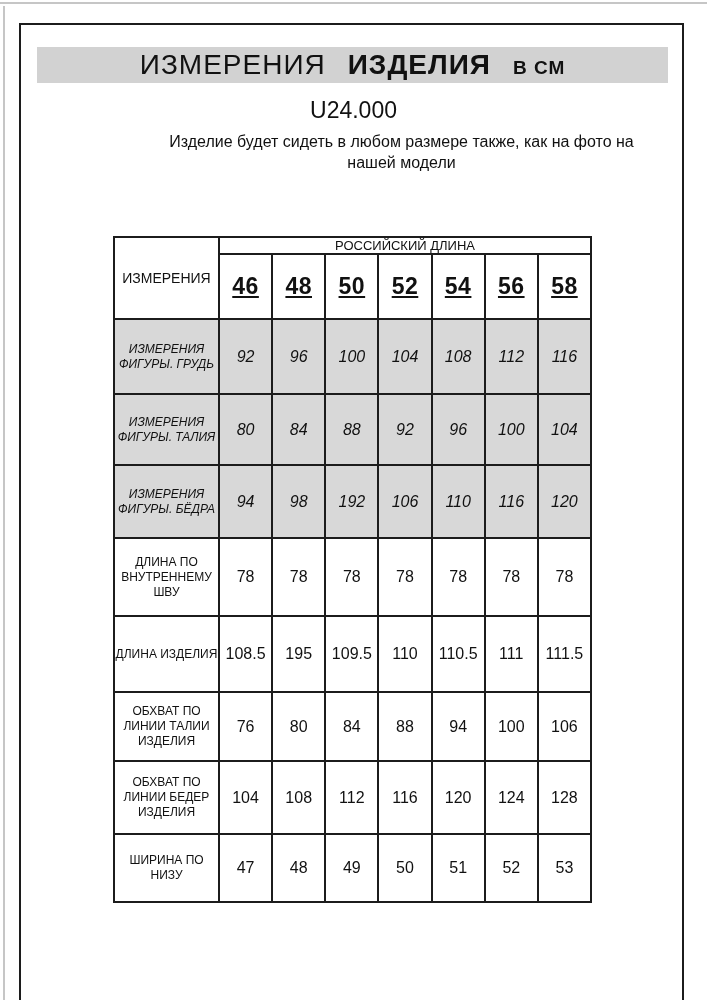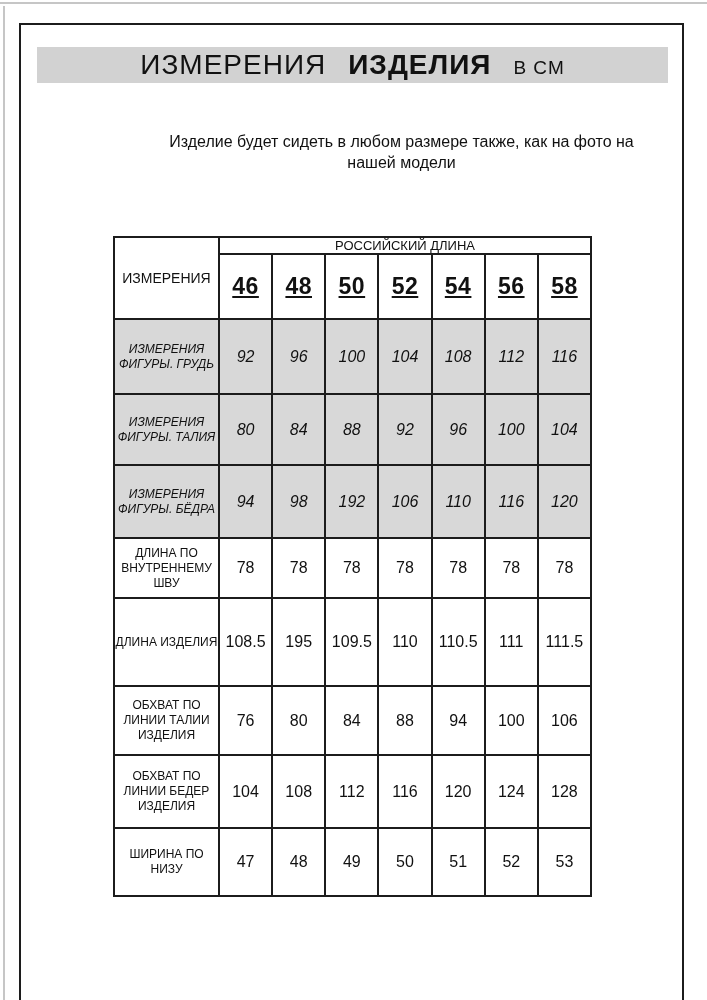--- a/index.html
+++ b/index.html
@@ -21,21 +21,21 @@
   
   .frame{position:absolute;left:19px;top:23px;width:665px;height:1000px;
          border:2px solid var(--border);box-sizing:border-box;}
 
   
   .banner{position:absolute;left:37px;top:47px;width:631px;height:36px;
           background:var(--banner-bg);display:flex;justify-content:center;
           align-items:baseline;white-space:nowrap;}
   .banner .t1{font-size:28px;font-weight:400;letter-spacing:1px;line-height:36px;}
   .banner .t2{font-size:28px;font-weight:700;letter-spacing:1px;margin:0 22px;}
-  .banner .t3{font-size:19px;font-weight:400;letter-spacing:1px;}
+  .banner .t3{font-size:19px;font-weight:700;letter-spacing:1px;}
 
   .code{position:absolute;left:0;top:97px;width:707px;text-align:center;
         font-size:23px;font-weight:400;}
   .desc{position:absolute;left:0;top:131px;width:707px;text-align:center;
         font-size:16px;line-height:21px;padding-left:48px;}
   .desc .inner{display:inline-block;max-width:470px;}
 
   
   table.size-table{position:absolute;left:113px;top:236px;width:479px;
         border-collapse:collapse;table-layout:fixed;}
@@ -49,22 +49,22 @@
   th.group{font-size:13px;font-weight:400;}
   th.size-h{font-size:23px;font-weight:700;letter-spacing:0.5px;}
   td.label{font-size:12px;font-weight:400;line-height:15px;}
   td.label div{white-space:nowrap;}
   td.val{font-size:16px;font-weight:400;}
   tbody tr.shaded{background:var(--shaded-bg);}
   tbody tr.shaded td{font-style:italic;}
   tbody tr:nth-child(1){height:75px;}
   tbody tr:nth-child(2){height:71px;}
   tbody tr:nth-child(3){height:73px;}
-  tbody tr:nth-child(4){height:60px;}
-  tbody tr:nth-child(5){height:88px;}
+  tbody tr:nth-child(4){height:78px;}
+  tbody tr:nth-child(5){height:76px;}
   tbody tr:nth-child(6){height:69px;}
   tbody tr:nth-child(7){height:73px;}
   tbody tr:nth-child(8){height:68px;}
 
   .note{position:absolute;left:0;top:903px;width:707px;text-align:center;
         font-size:15px;font-weight:700;letter-spacing:0.2px;}
 </style>
 </head>
 <body>
 
@@ -73,20 +73,21 @@
   <div class="edge-left"></div>
 
   <div class="frame"></div>
 
   <div class="banner">
     <span class="t1">ИЗМЕРЕНИЯ</span>
     <span class="t2">ИЗДЕЛИЯ</span>
     <span class="t3">В СМ</span>
   </div>
 
+  <div class="code">U24.000</div>
 
   <div class="desc">
     <span class="inner">Изделие будет сидеть в любом размере также, как на фото на нашей модели</span>
   </div>
 
   <table class="size-table">
     <colgroup>
       <col class="c-label">
         <col>
         <col>

